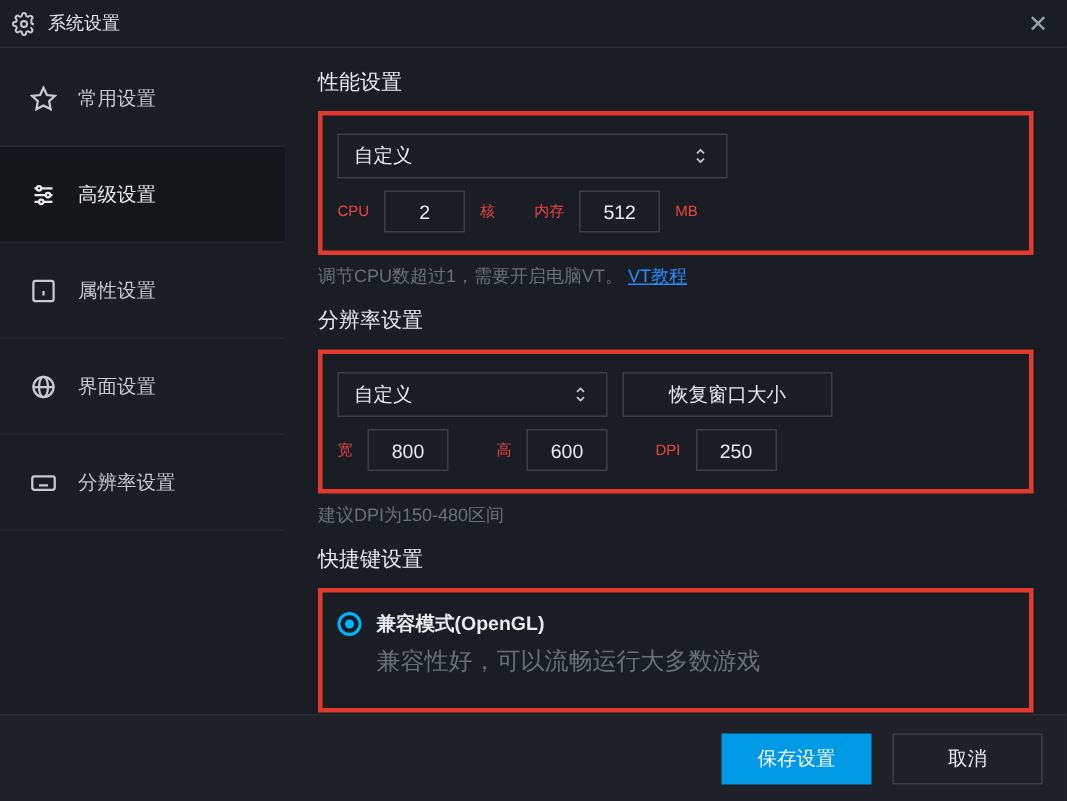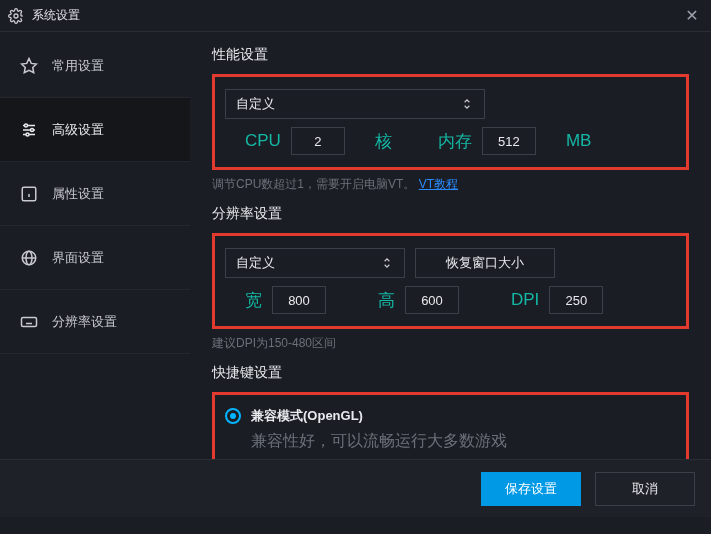--- a/index.html
+++ b/index.html
@@ -35,21 +35,21 @@
 .redbox { border: 3px solid #e33a2f; padding: 8px 10px; margin-bottom: 6px; }
 .row { display: flex; align-items: center; gap: 10px; padding: 4px 0; }
 .select {
   flex: none; width: 260px; height: 30px;
   border: 1px solid #3a3f48; background: transparent;
   display: flex; align-items: center; padding: 0 10px;
   justify-content: space-between; cursor: pointer; color:#e8eaee;
 }
 .select.small { width: 180px; }
 .chev { width: 14px; height: 14px; }
-.label { color: #14b8a6; font-size: 17px; margin-left: 20px; }
+.label { color: #ef4444; font-size: 10px; }
 .inp {
   width: 54px; height: 28px; background: transparent;
   border: 1px solid #3a3f48; color: #e8eaee; text-align: center;
   font-size: 13px;
 }
 .btn-outline {
   width: 140px; height: 30px; border: 1px solid #3a3f48;
   background: transparent; color: #e8eaee; display:flex;
   align-items:center; justify-content:center; cursor:pointer;
 }
@@ -61,21 +61,21 @@
   border: 2px solid #5a5f68; display:inline-block; position:relative;
 }
 .radio.checked { border-color: #00b4ff; }
 .radio.checked::after {
   content:""; position:absolute; inset:3px; border-radius:50%;
   background:#00b4ff;
 }
 .radio-label { color:#e8eaee; font-size:13px; }
 .radio-desc { color:#6b7078; font-size:16px; margin: 4px 0 12px 26px; }
 .footer {
-  position:absolute; bottom:17px; left:0; right:0; height:58px;
+  position:absolute; bottom:0; left:0; right:0; height:58px;
   background:#1e2127; border-top:1px solid #2a2d33;
   display:flex; align-items:center; justify-content:flex-end;
   padding-right:16px; gap:14px;
 }
 .btn-primary {
   width:100px; height:34px; background:#0099e5; color:#fff;
   border:none; cursor:pointer; font-size:13px;
 }
 .btn-secondary {
   width:100px; height:34px; background:transparent;

